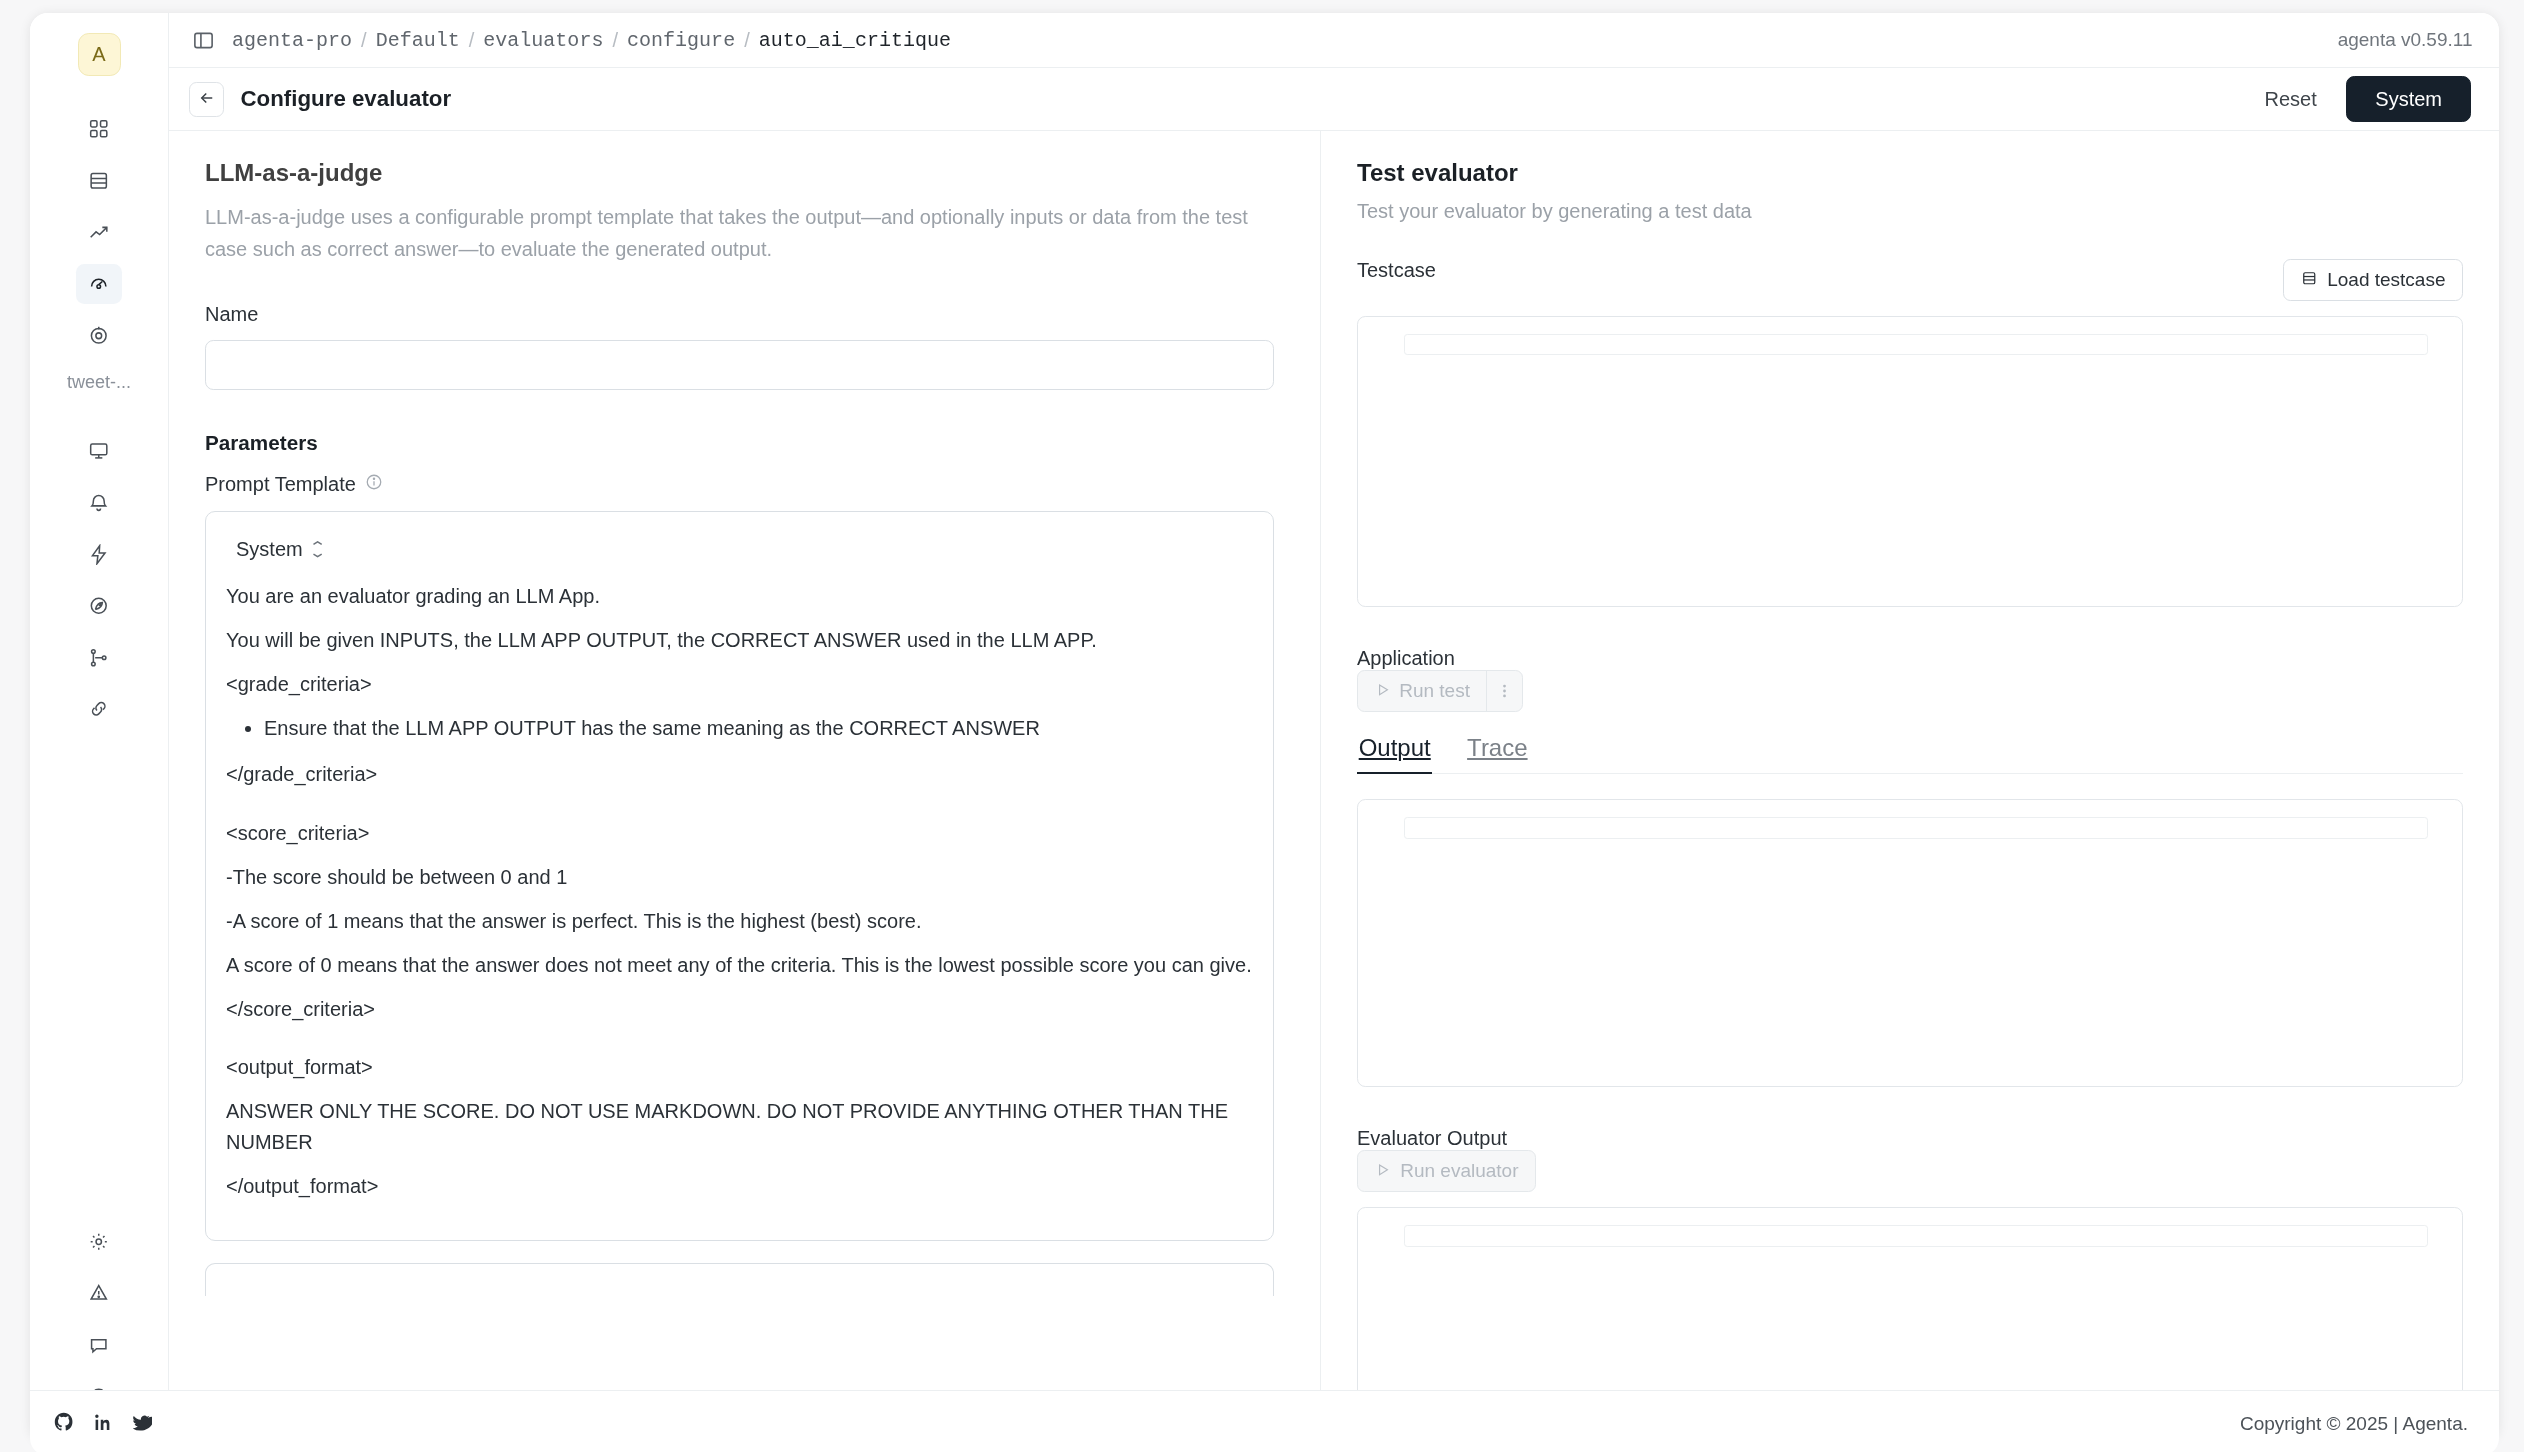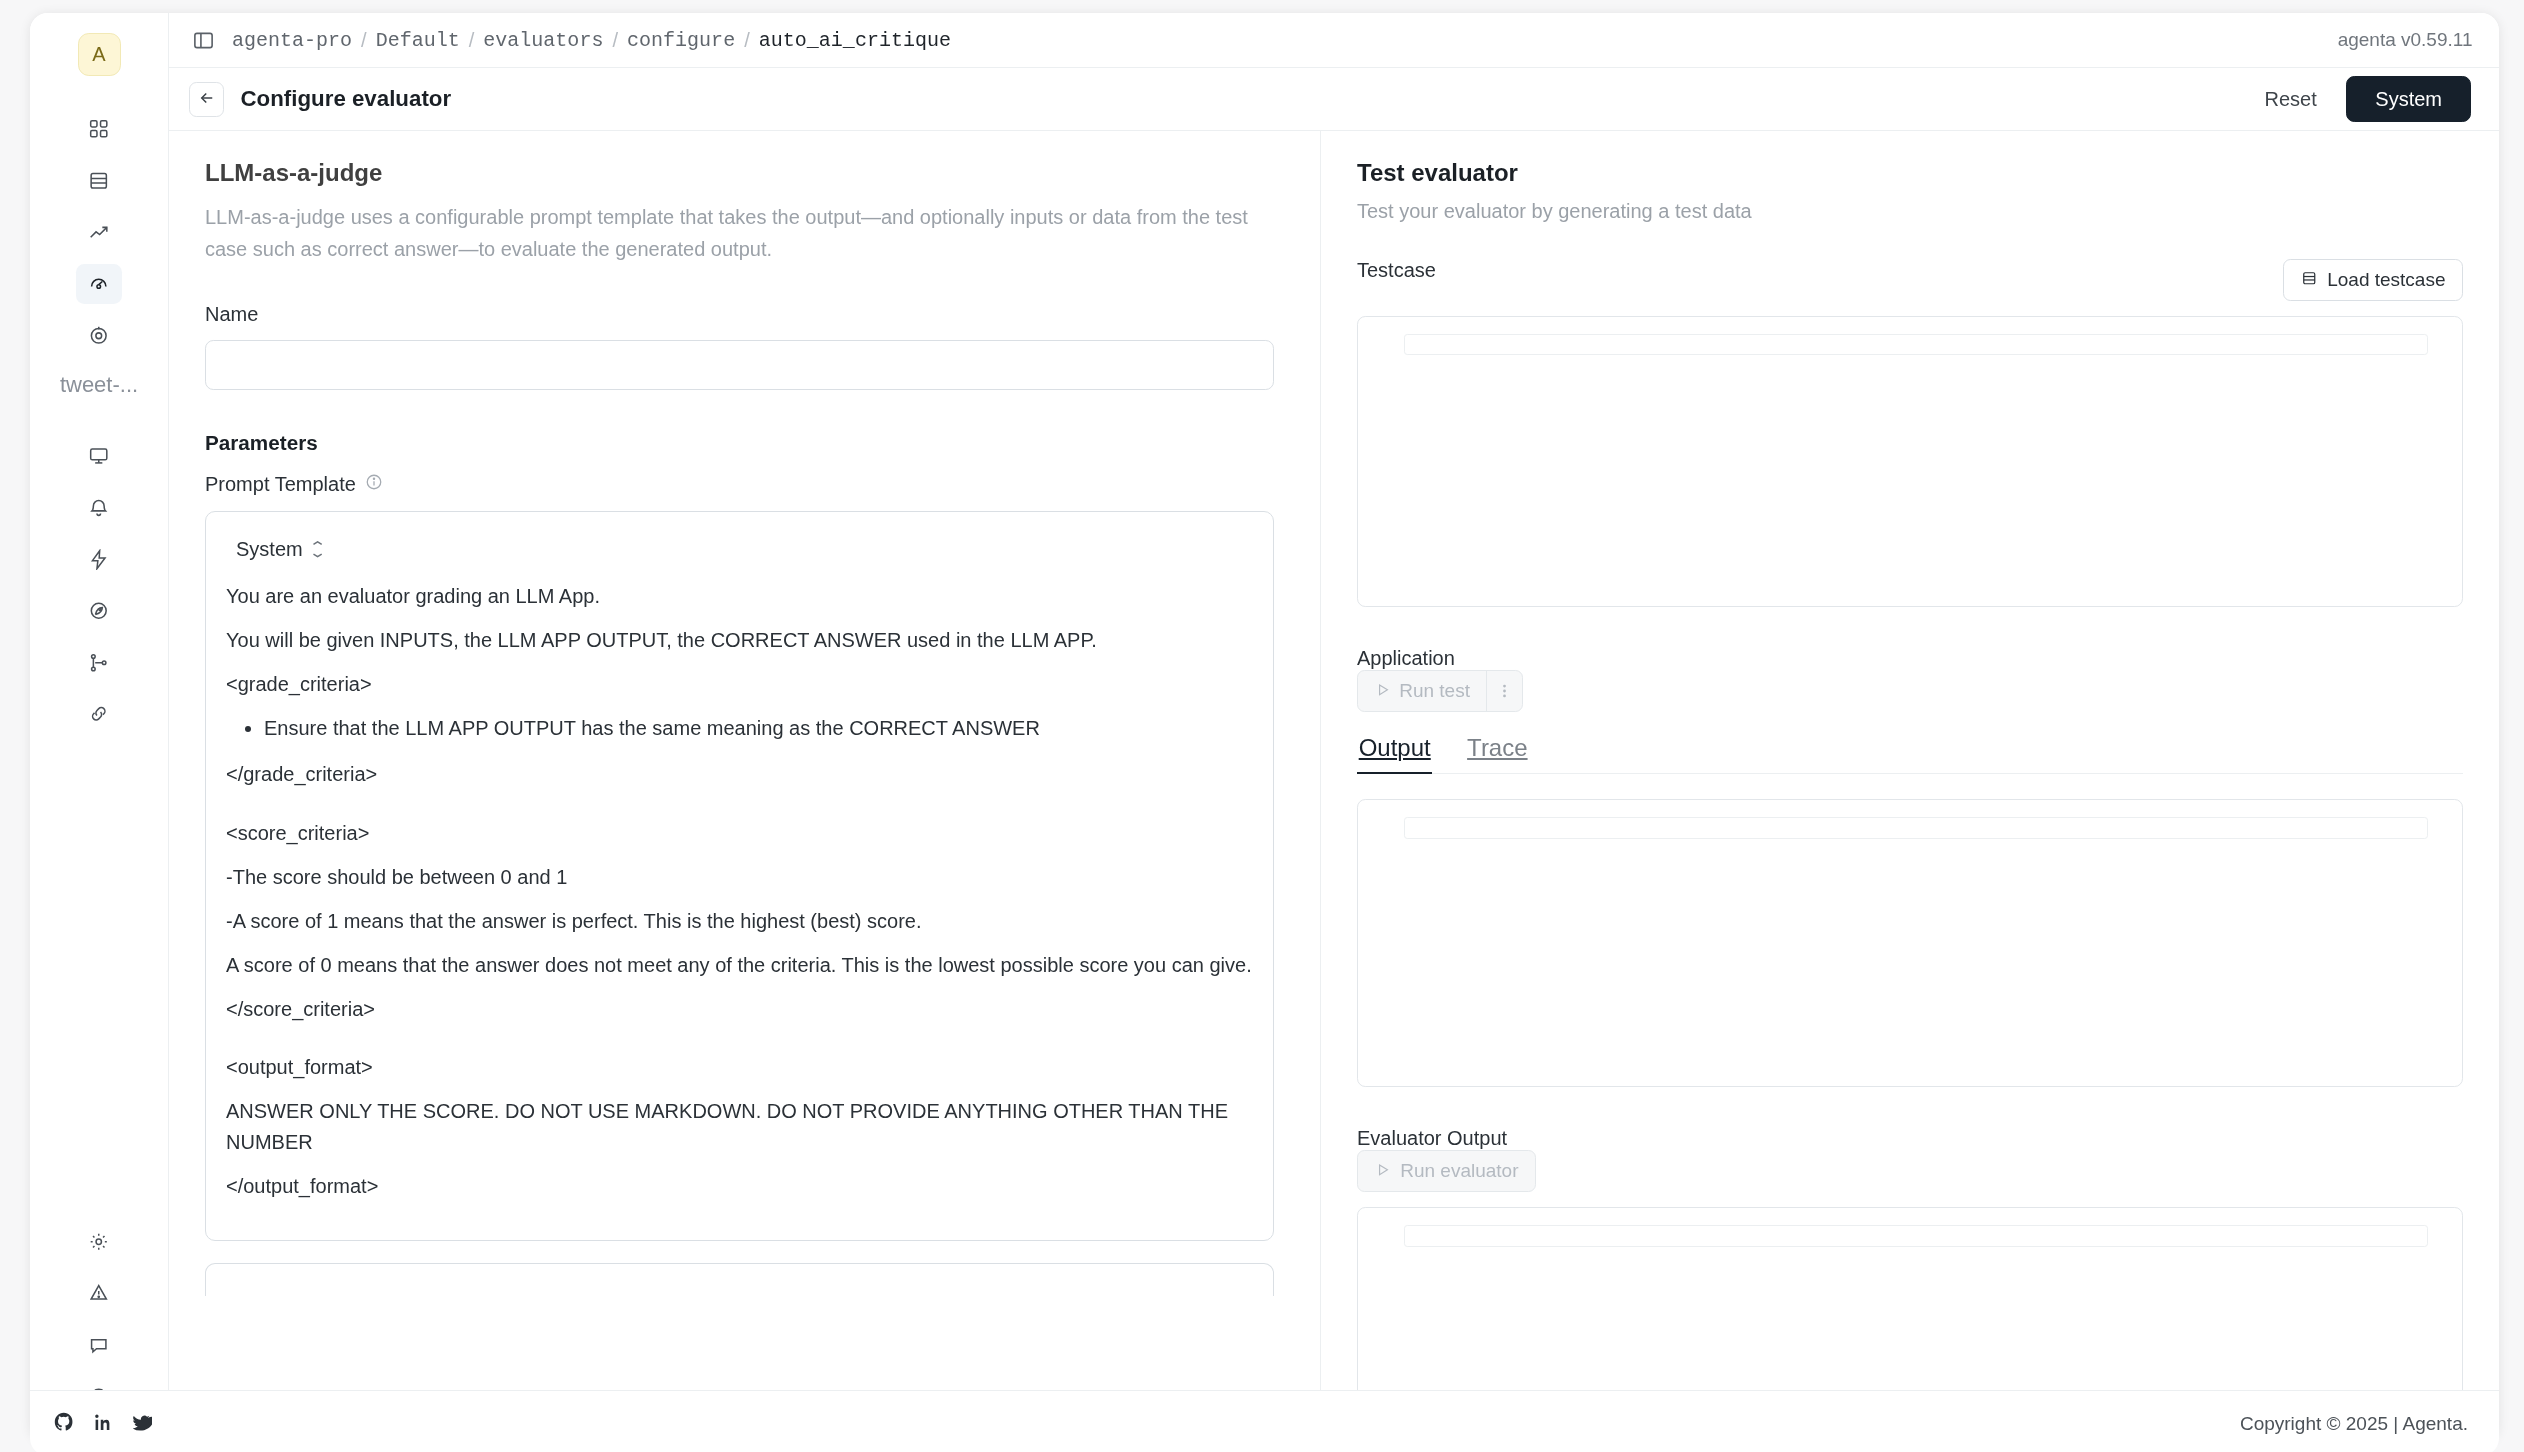--- a/index.html
+++ b/index.html
@@ -52,21 +52,21 @@
     color: #4a5057;
     margin-bottom: 11.6px;
     border-radius: 8.3px;
   }
   .side-icon.active {
     background: #f1f5f9;
     color: #1e2329;
   }
   .side-icon svg { display: block; }
   .side-label {
-    font-size: 22px;
+    font-size: 18px;
     color: #8a9099;
     margin-top: 5px;
     margin-bottom: 38px;
     max-width: 116px;
     overflow: hidden;
     white-space: nowrap;
     text-overflow: ellipsis;
   }
   .sidebar-bottom {
     position: absolute;

